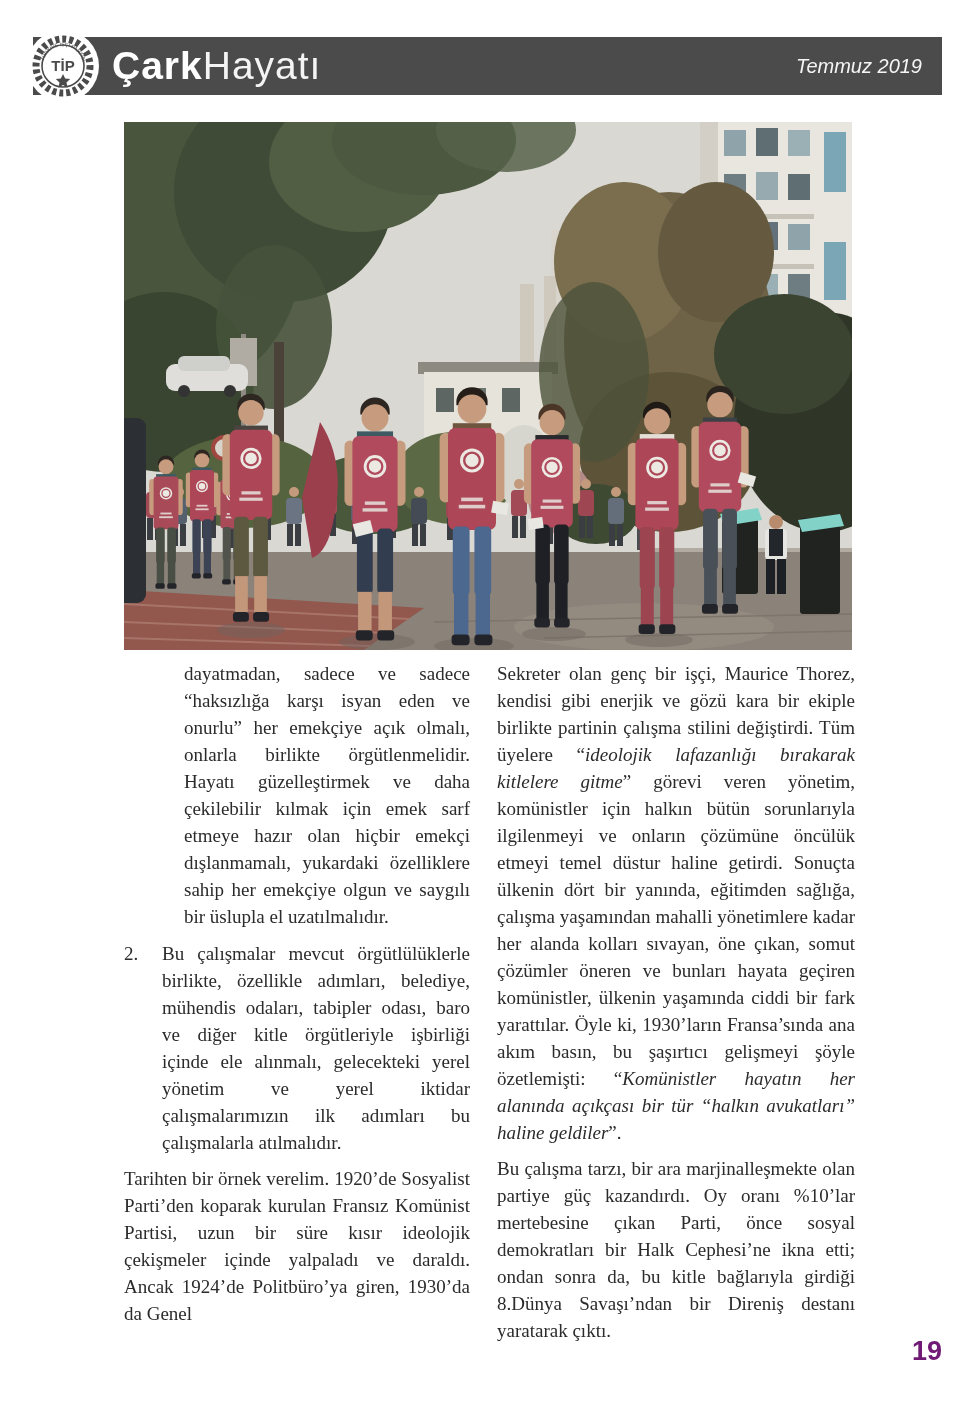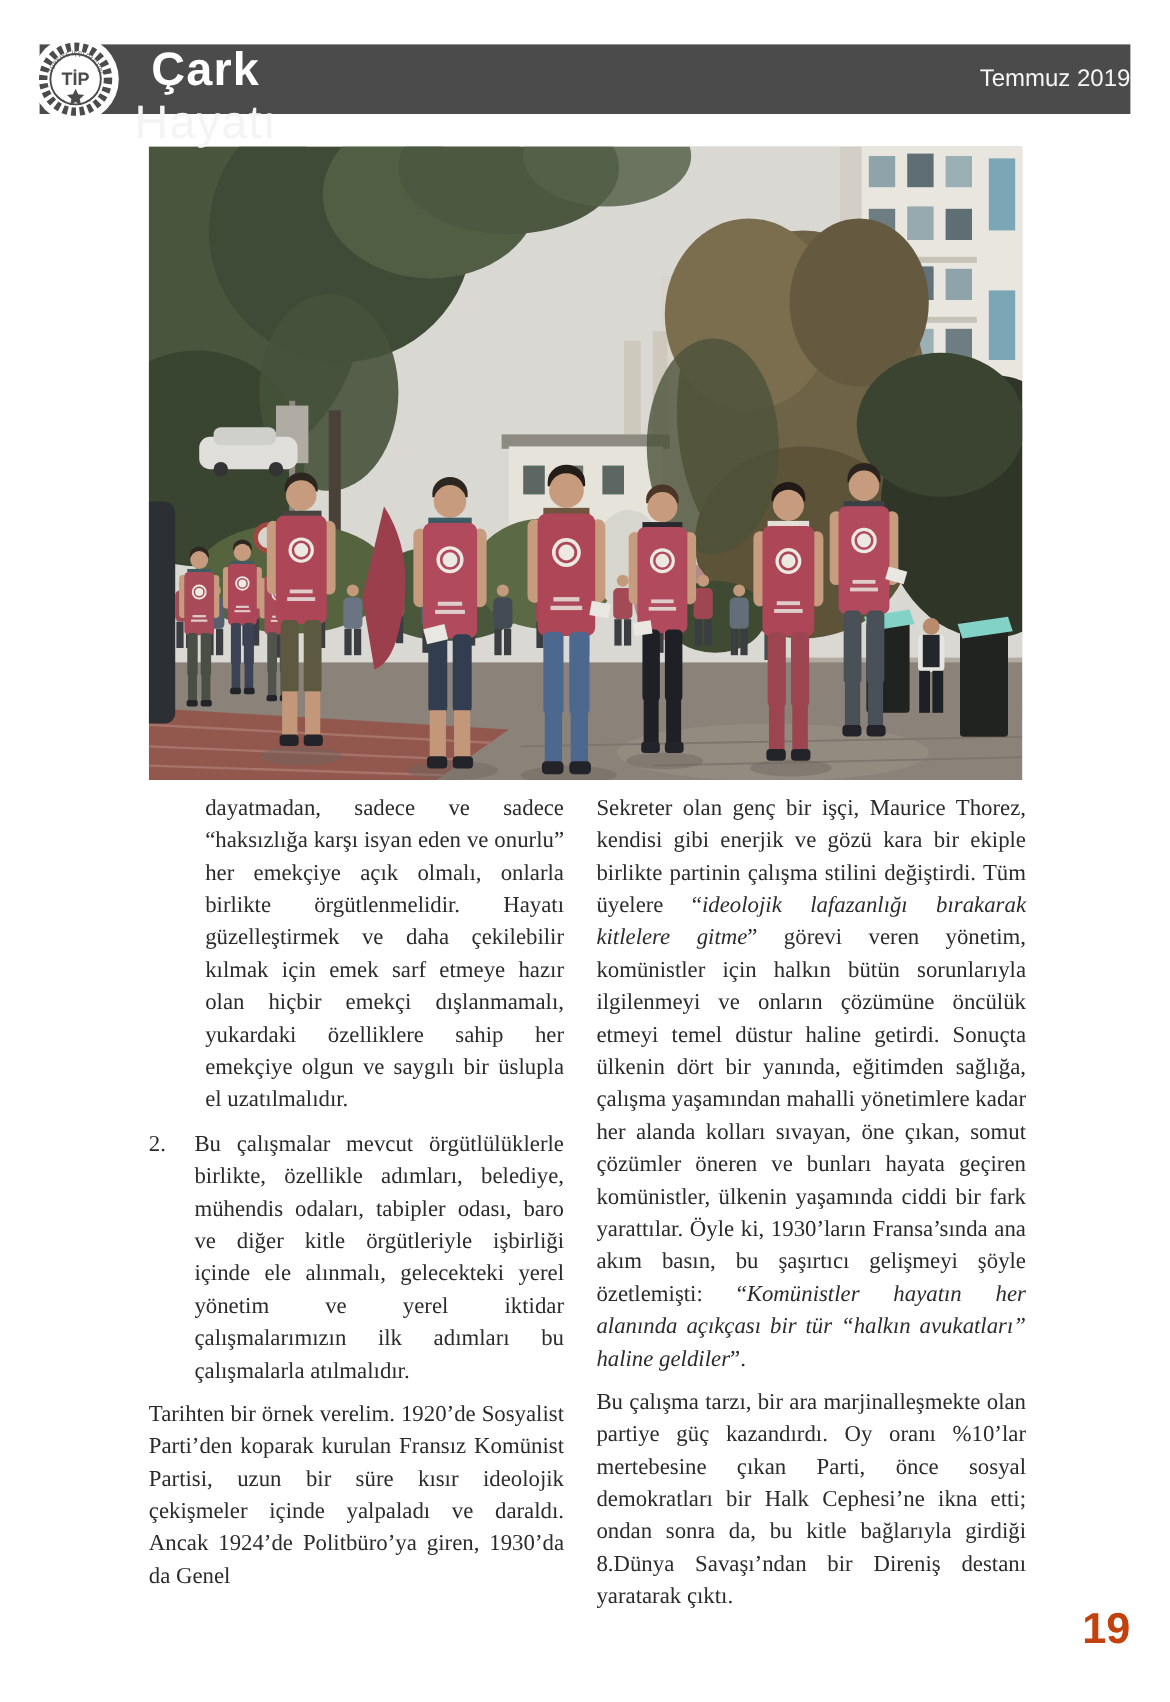--- a/index.html
+++ b/index.html
@@ -15,54 +15,53 @@
   .logo-circle {
     position:absolute; left:27px; top:30px; width:72px; height:72px;
     border-radius:50%; background:#ffffff; z-index:2;
     display:flex; align-items:center; justify-content:center;
   }
   .masthead {
     position:absolute; left:112px; top:37px; height:58px; z-index:2;
     display:flex; align-items:center;
     font-family:"Liberation Sans", sans-serif; font-size:39px; color:#ffffff;
     letter-spacing:1px;
-    flex-direction:column;
   }
   .masthead .bold { font-weight:700; }
   .masthead .light { font-weight:400; color:#f4f4f4; }
   .issue-date {
     position:absolute; right:33px; top:37px; height:58px; z-index:2;
-    display:flex; align-items:center; 
-    font-family:"Liberation Sans", sans-serif; font-size:20px; color:#f5f5f5;
+    display:flex; align-items:center; padding-right:20px;
+    font-family:"Liberation Sans", sans-serif; font-size:20px; color:#f5f5f5;font-style:italic;
   }
   
   .photo {
     position:absolute; left:124px; top:122px; width:728px; height:528px;
     overflow:hidden; background:#d9d8d3;
   }
   
   .col { position:absolute; top:660px; font-size:19px; line-height:27px; text-align:justify; }
   .col-left  { left:124px; width:346px; }
   .col-right { left:497px; width:358px; }
   .para { margin:0 0 9px 0; }
-  .indented { margin-left:47px; }
+  .indented { margin-left:60px; }
   .list-item { display:flex; margin:10px 0 9px 0; }
   .list-item .num { width:38px; flex:0 0 38px; text-align:left; }
   .list-item .txt { flex:1; text-align:justify; }
   .section-heading {
     font-family:"Liberation Sans", sans-serif; font-weight:700;
     font-size:24px; line-height:29px; letter-spacing:-0.3px; color:#1c1c1c;
     margin:19px 0 10px 0; text-align:left;
   }
   i { font-style:italic; }
   
   .page-number {
     position:absolute; right:33px; top:1336px;
-    font-family:"Liberation Sans", sans-serif; font-size:36px; font-weight:600;
-    color:#c2410c;
+    font-family:"Liberation Sans", sans-serif; font-size:27px; font-weight:600;
+    color:#701a75;
   }
 </style>
 </head>
 <body>
 
 <div class="page">
 
   <div class="header-bar"></div>
 
   <div class="logo-circle">

